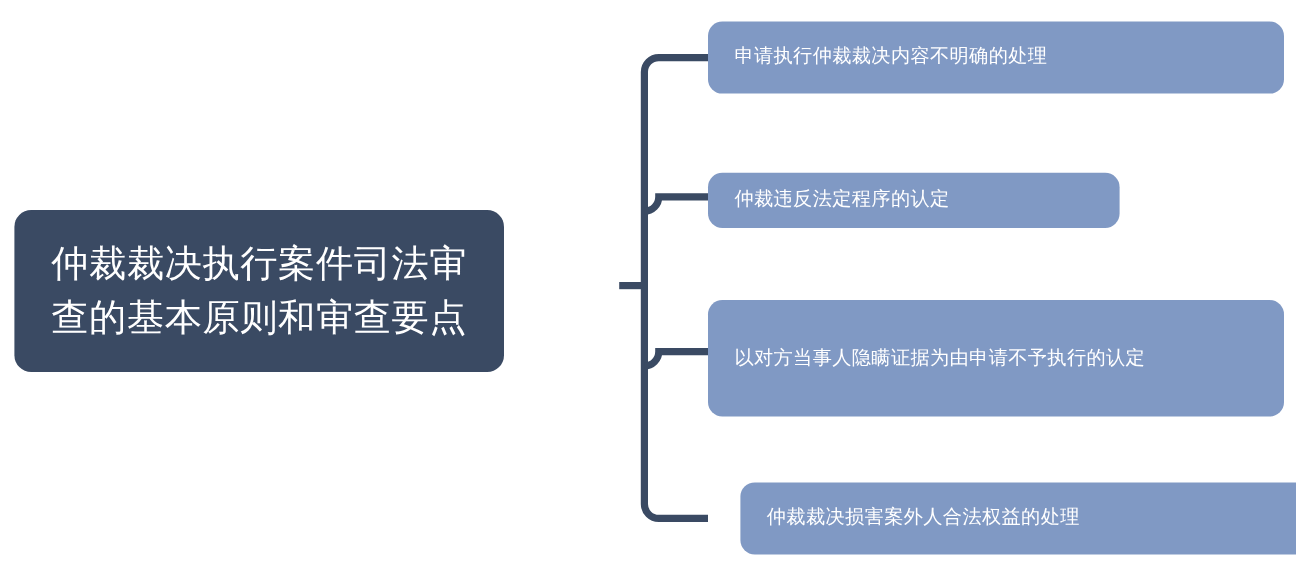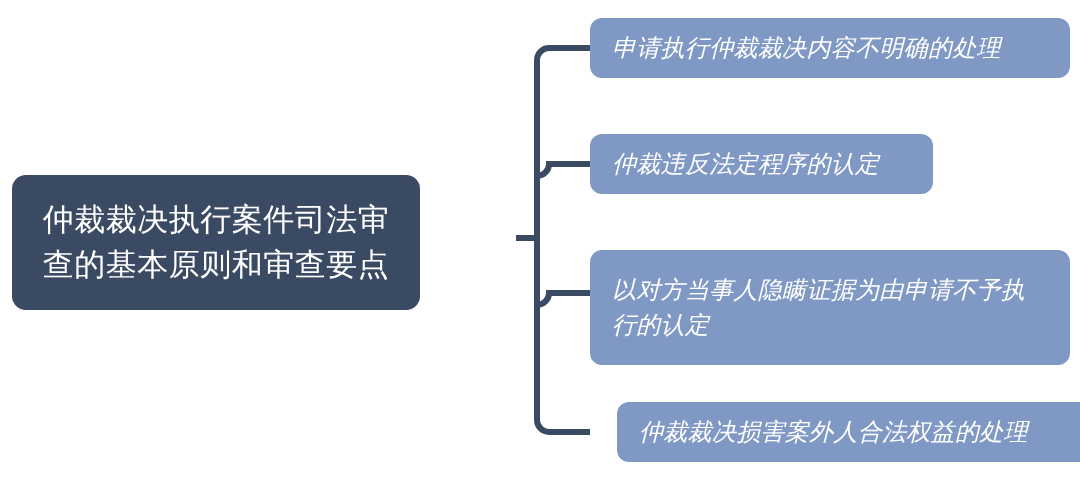--- a/index.html
+++ b/index.html
@@ -48,29 +48,28 @@
     letter-spacing: 0.5px;
     font-weight: 400;
   }
   .node-child {
     background: #8099c4;
     justify-content: flex-start;
     text-align: left;
     padding: 0 22px;
   }
   .node-child .node-label {
-    font-size: 24px;
+    font-size: 16px;
     line-height: 1.45;
     letter-spacing: 0.3px;
     font-weight: 400;
-    font-style: italic;
   }
   .child-1 { left: 590px; top: 18px;  width: 480px; height: 60px; }
-  .child-2 { left: 590px; top: 134px; width: 343px; height: 60px; }
-  .child-3 { left: 590px; top: 250px; width: 480px; height: 115px; }
+  .child-2 { left: 590px; top: 144px; width: 343px; height: 46px; }
+  .child-3 { left: 590px; top: 250px; width: 480px; height: 97px; }
   .child-4 { left: 617px; top: 402px; width: 480px; height: 60px; }
 </style>
 </head>
 <body>
 
 <div id="canvas">
 
   <svg id="connector-layer" viewBox="0 0 1080 479" width="1080" height="479" xmlns="http://www.w3.org/2000/svg">
     <g fill="none" stroke="#3a4a63" stroke-width="6" stroke-linecap="butt">
 

